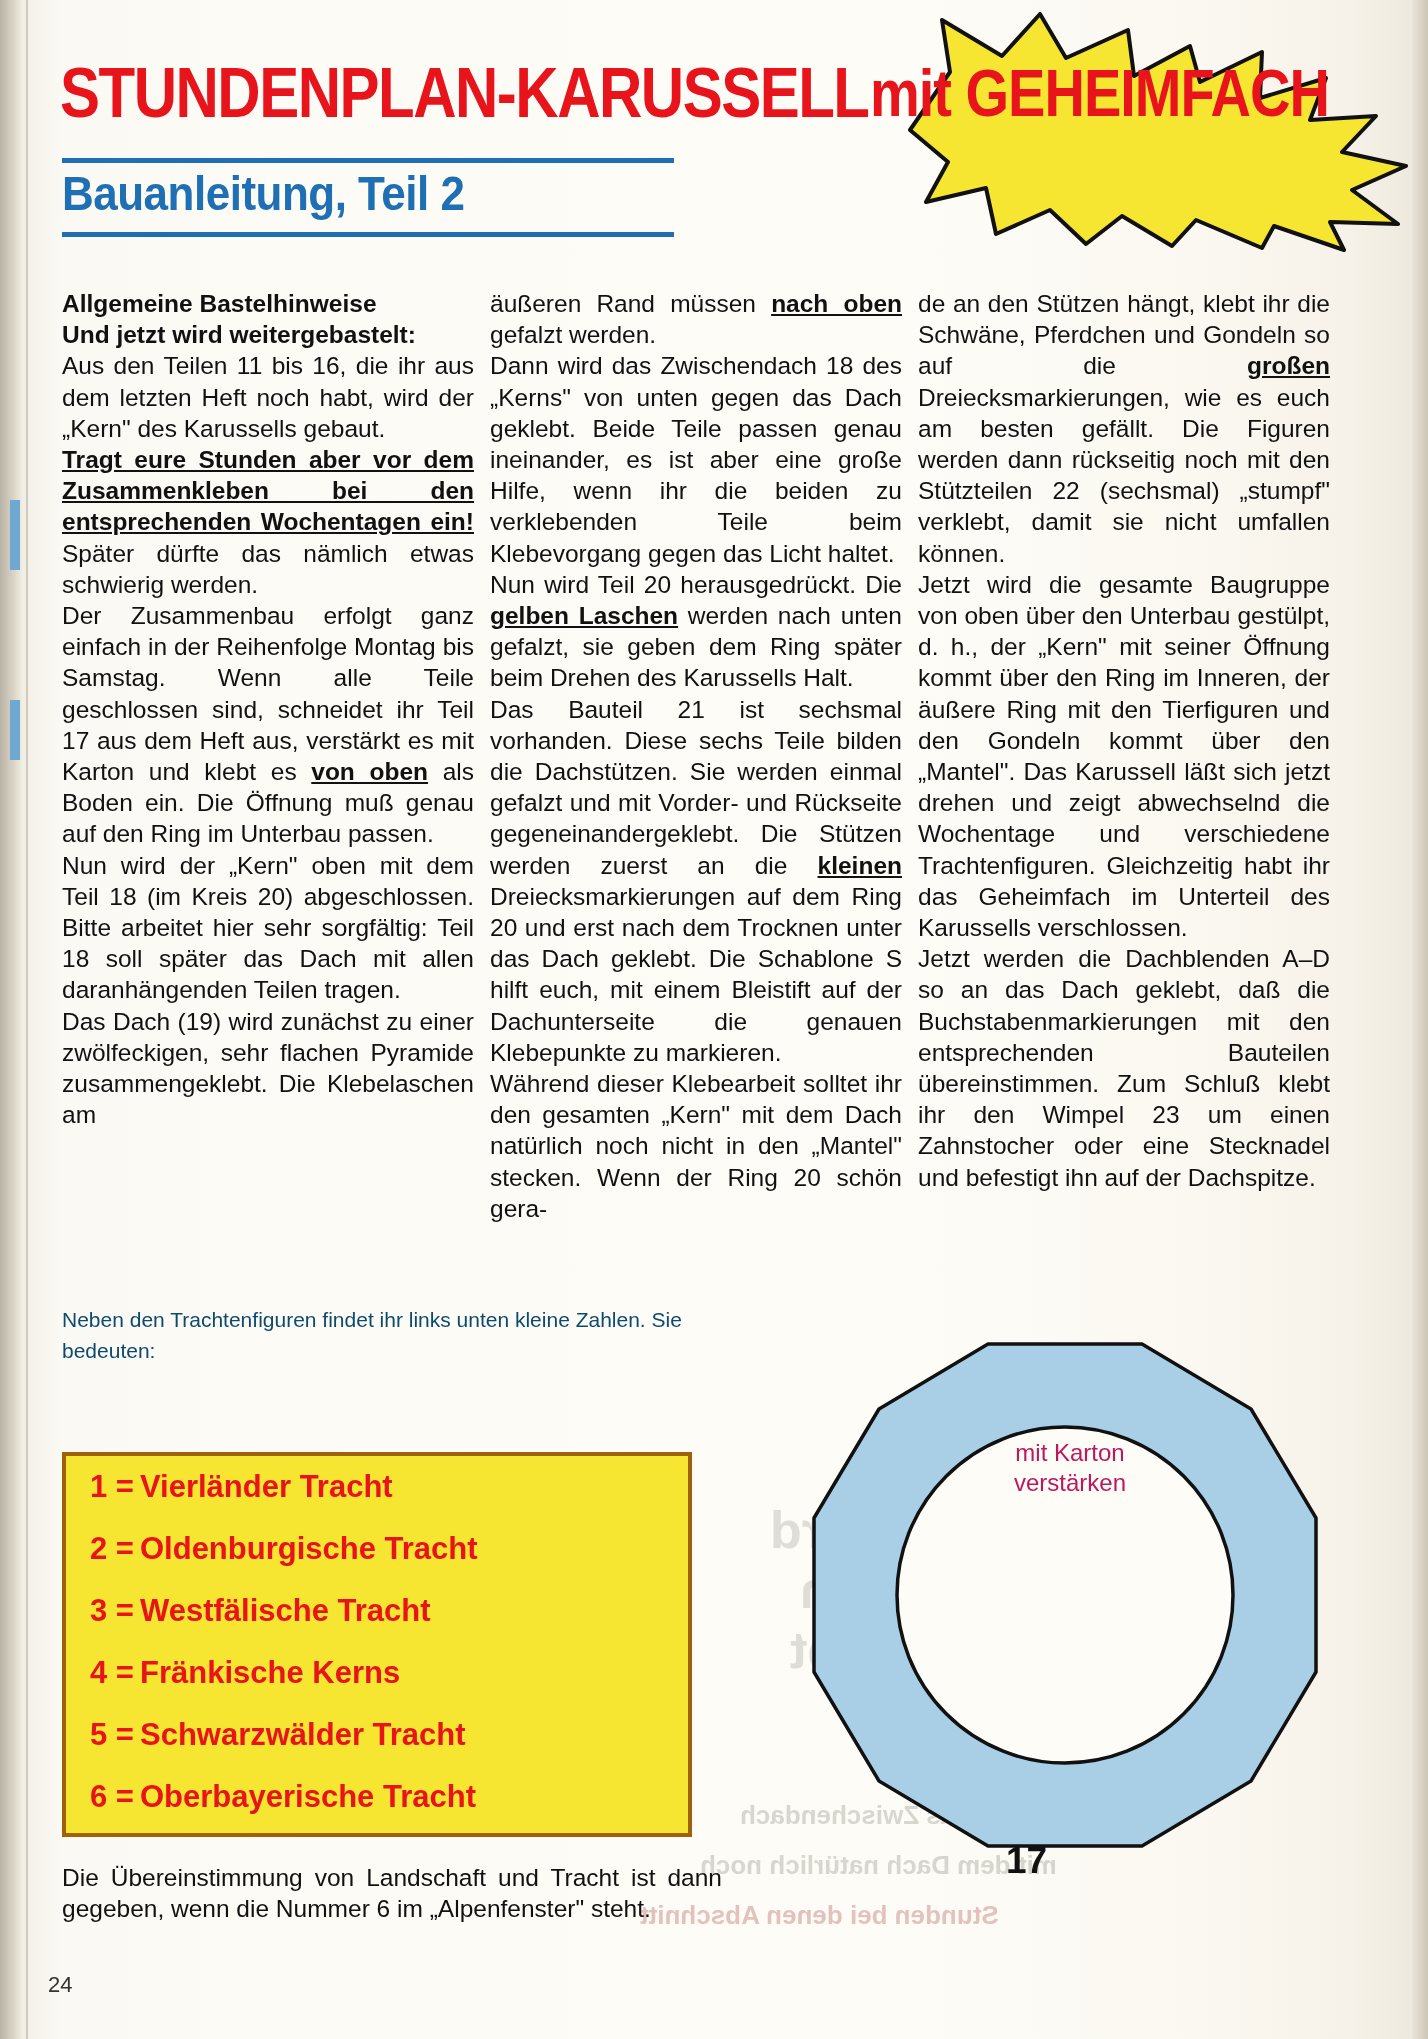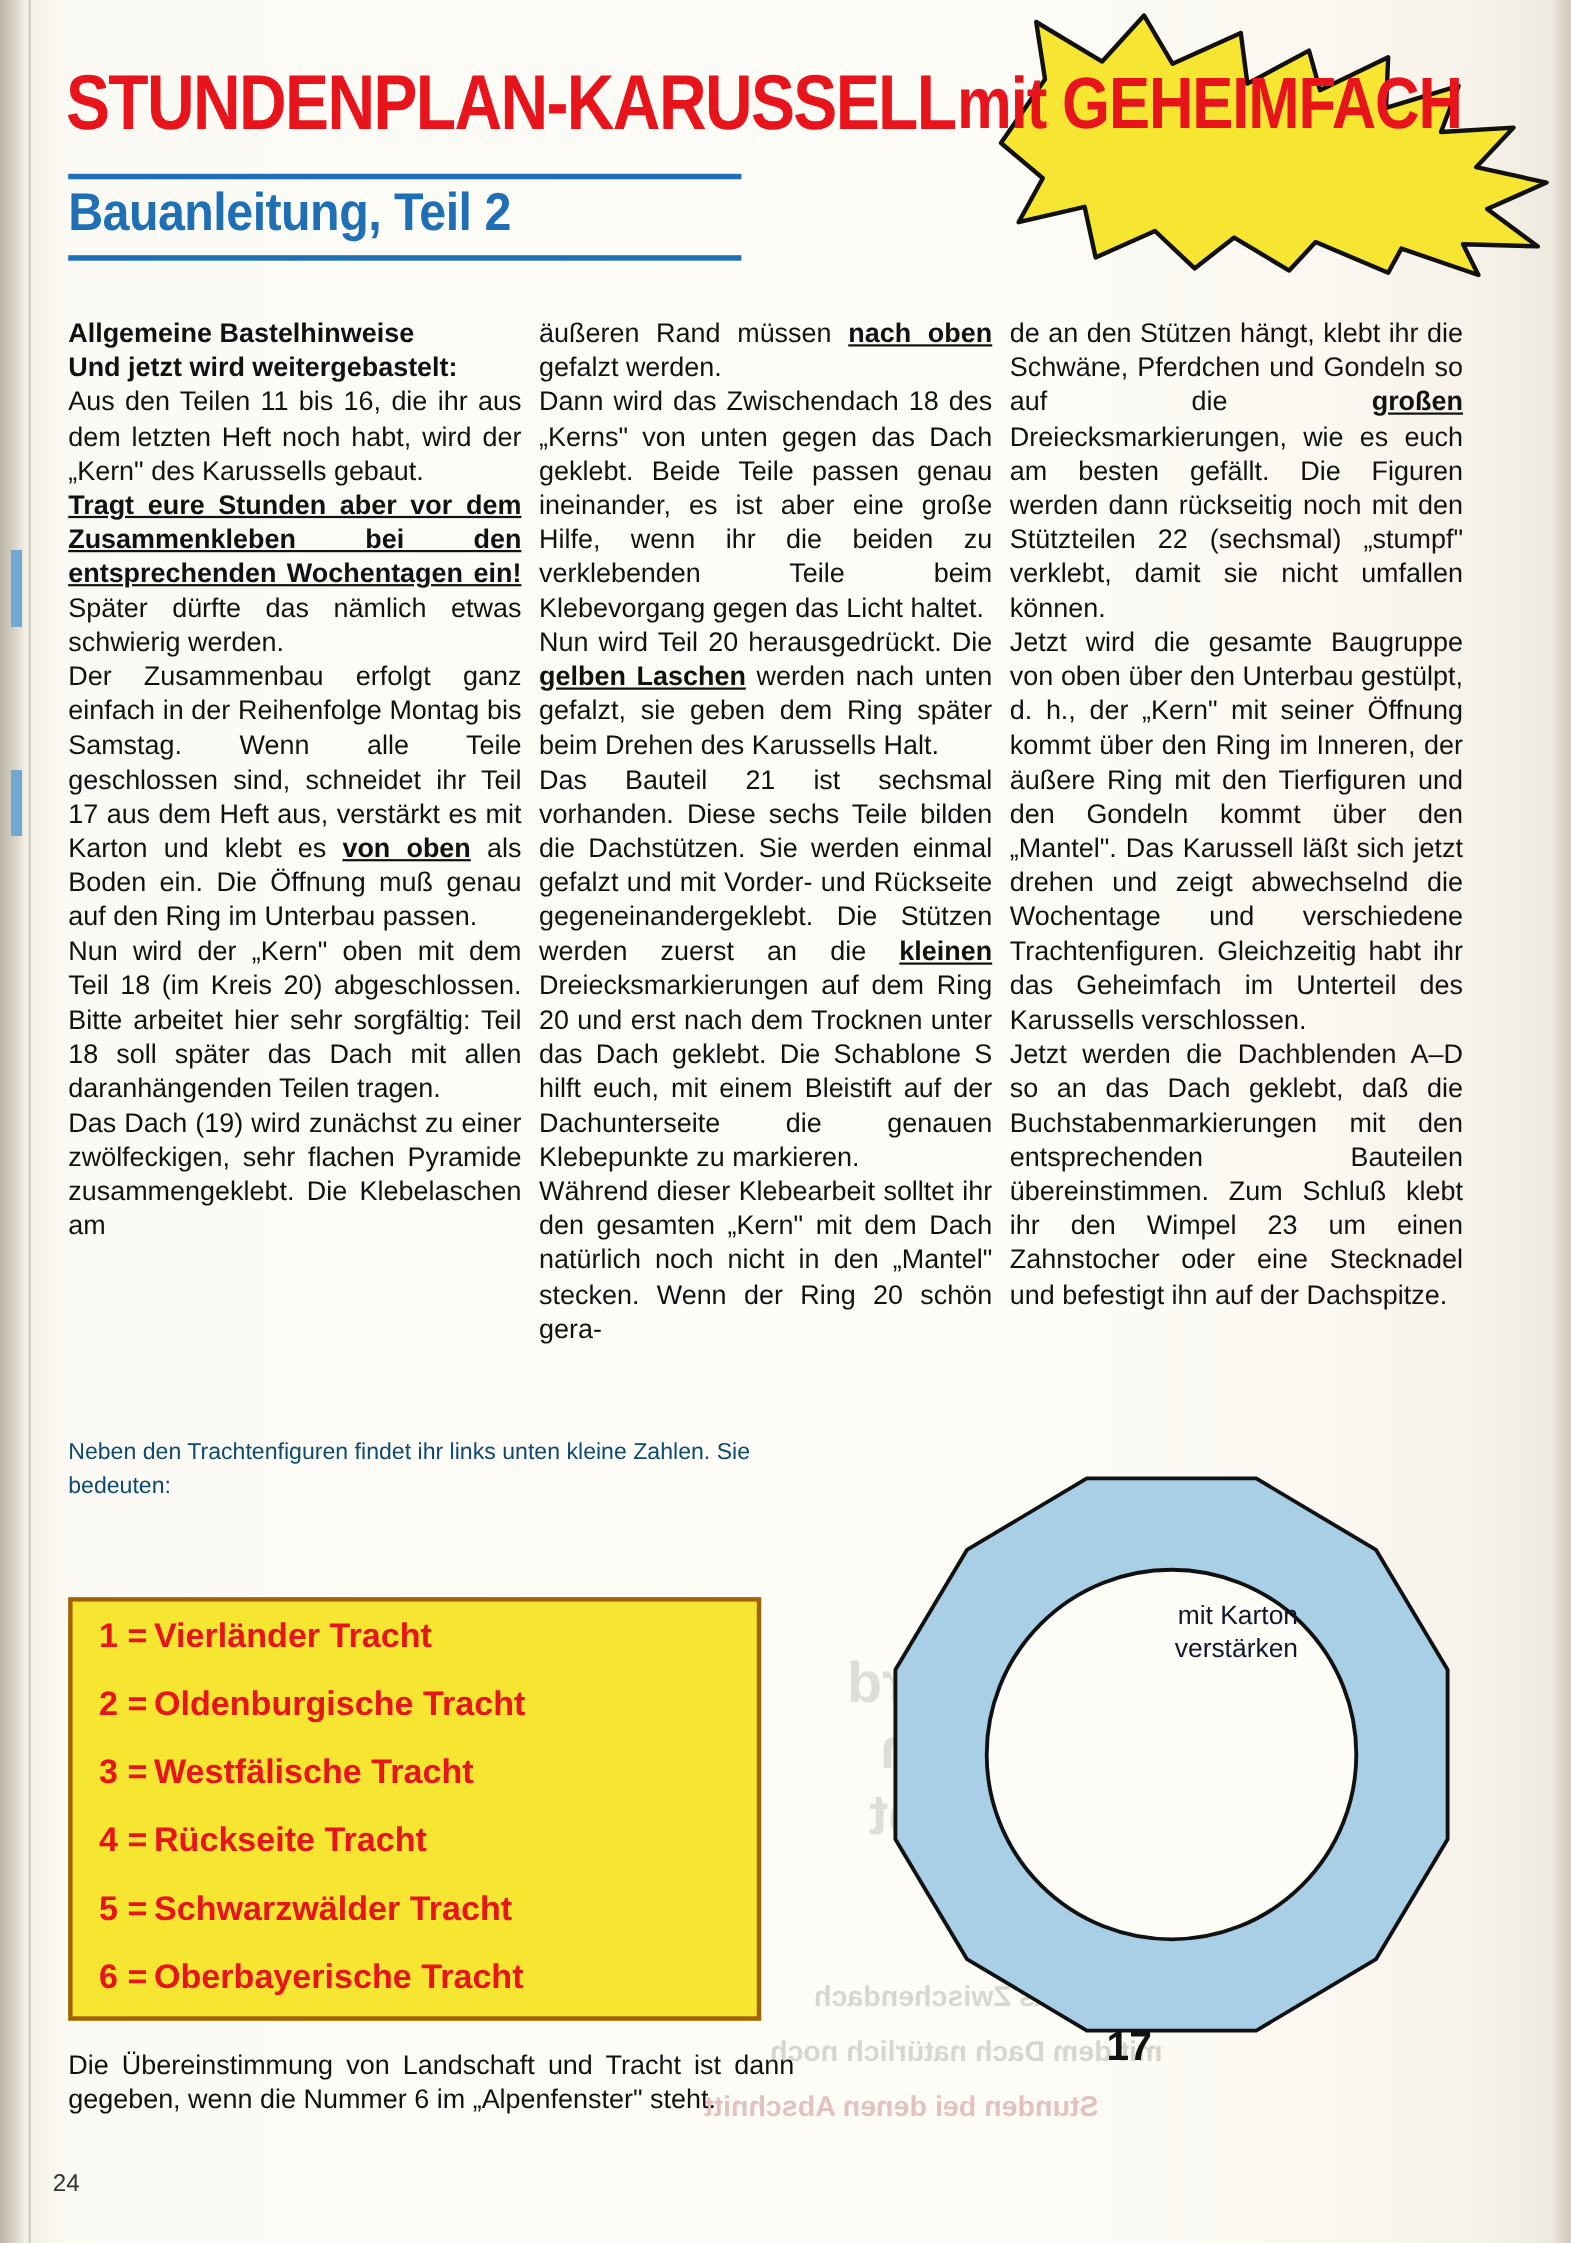--- a/index.html
+++ b/index.html
@@ -187,25 +187,25 @@
   }
 
   
   #ring-wrap {
     position: absolute;
     left: 760px; top: 1330px;
     width: 600px; height: 610px;
   }
   #ring-label {
     position: absolute;
-    left: 200px; top: 124px;
+    left: 200px; top: 108px;
     font-size: 24px;
     line-height: 30px;
-    color: #0f172a;
-    text-align: right;
+    color: #be185d;
+    text-align: center;
     width: 220px;
     z-index: 4;
   }
   #ring-number {
     position: absolute;
     left: 246px; top: 510px;
     width: 120px;
     text-align: left;
     font-size: 37px;
     font-weight: bold;
@@ -275,21 +275,21 @@
     <p>Jetzt werden die Dachblenden A–D so an das Dach geklebt, daß die Buchstabenmarkierungen mit den entsprechenden Bauteilen übereinstimmen. Zum Schluß klebt ihr den Wimpel 23 um einen Zahnstocher oder eine Stecknadel und befestigt ihn auf der Dachspitze.</p>
   </div>
 </div>
 
 <div id="lower-note">Neben den Trachtenfiguren findet ihr links unten kleine Zahlen. Sie bedeuten:</div>
 
 <div id="yellow-box">
   <div class="tracht-line"><span class="num">1 =</span><span>Vierländer Tracht</span></div>
   <div class="tracht-line"><span class="num">2 =</span><span>Oldenburgische Tracht</span></div>
   <div class="tracht-line"><span class="num">3 =</span><span>Westfälische Tracht</span></div>
-  <div class="tracht-line"><span class="num">4 =</span><span>Rückseite Tracht</span></div>
+  <div class="tracht-line"><span class="num">4 =</span><span>Fränkische Kerns</span></div>
   <div class="tracht-line"><span class="num">5 =</span><span>Schwarzwälder Tracht</span></div>
   <div class="tracht-line"><span class="num">6 =</span><span>Oberbayerische Tracht</span></div>
 </div>
 
 <div id="bottom-note">Die Übereinstimmung von Landschaft und Tracht ist dann gegeben, wenn die Nummer 6 im „Alpenfenster" steht.</div>
 <div id="page-number">24</div>
 
 <div class="ghost" id="ghost1">Jetzt wird</div>
 <div class="ghost" id="ghost2">das Dach</div>
 <div class="ghost" id="ghost3">geklebt</div>

